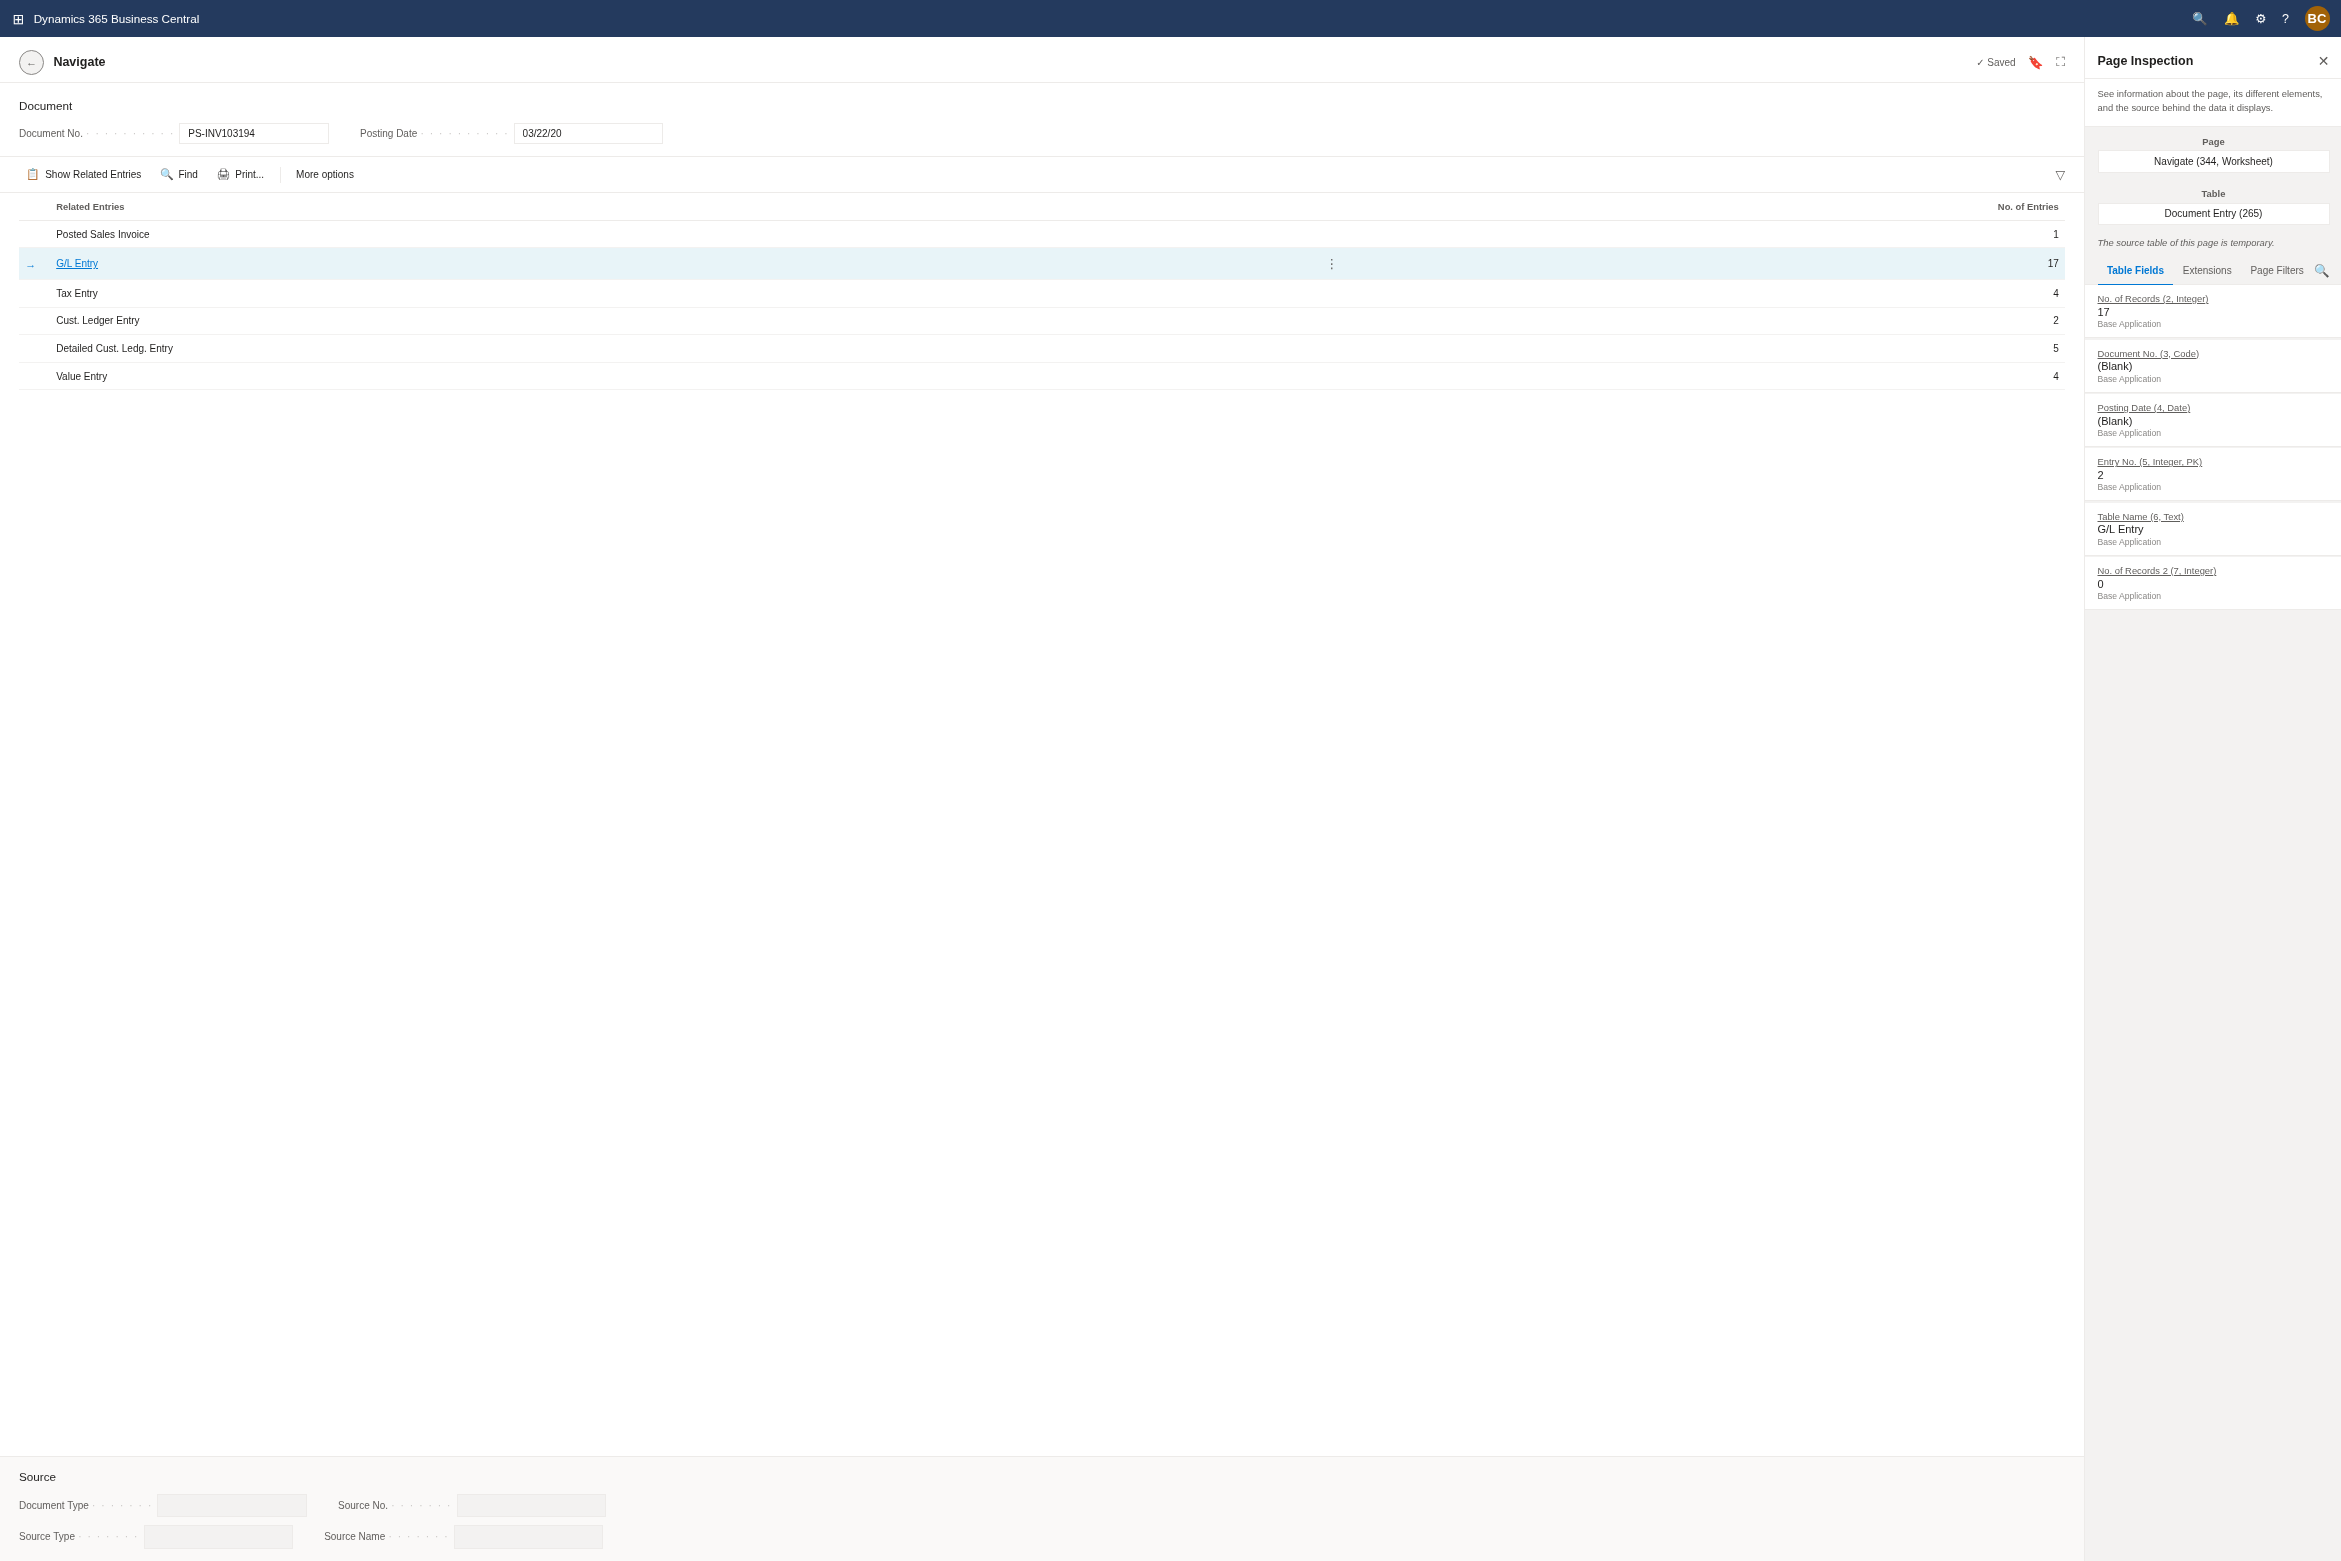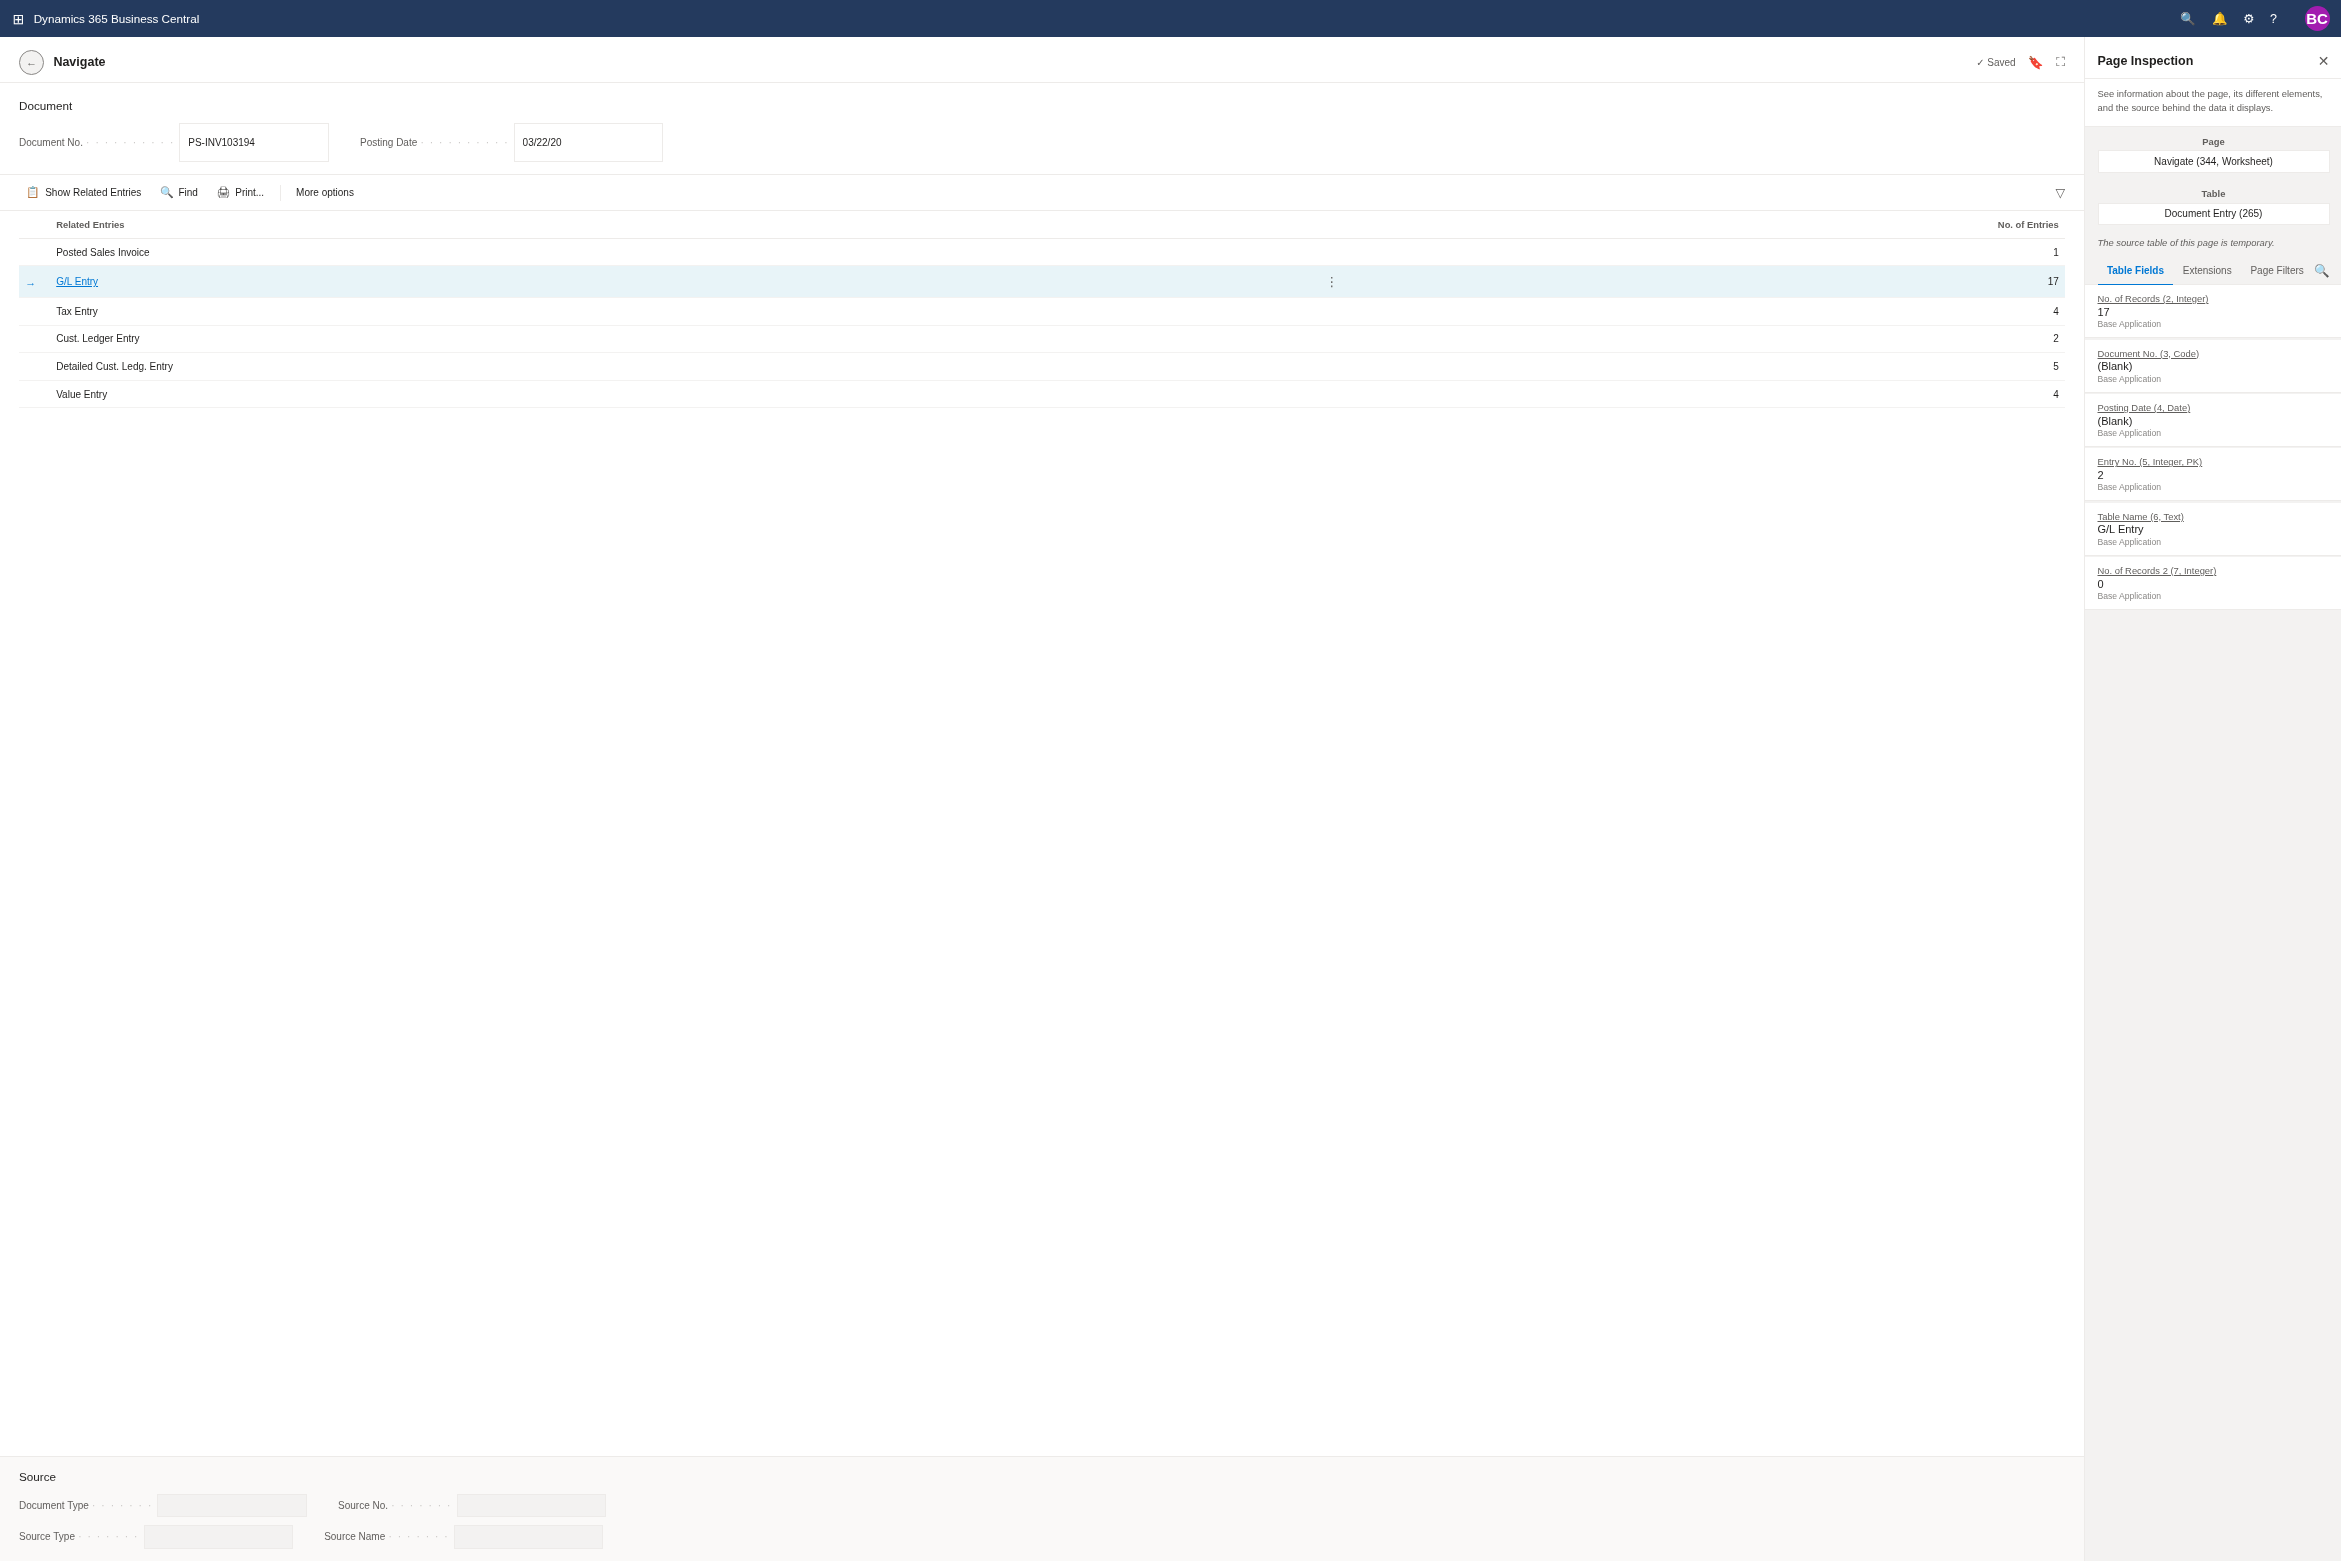--- a/index.html
+++ b/index.html
@@ -17,23 +17,23 @@
       padding: 0 12.5px;
       color: #fff;
       gap: 9.4px;
     }
     .top-nav .app-grid-icon { color: #fff; font-size: 14px; cursor: pointer; }
     .top-nav .app-title { font-size: 11.7px; font-weight: 400; color: #fff; flex: 1; }
     .top-nav .nav-icons { display: flex; align-items: center; gap: 15.6px; }
     .top-nav .nav-icon { color: #fff; font-size: 12.5px; cursor: pointer; }
     .top-nav .user-avatar {
       width: 25px; height: 25px; border-radius: 50%;
-      background: #a21caf; color: #fff;
+      background: #a16207; color: #fff;
       display: flex; align-items: center; justify-content: center;
-      font-size: 15px; font-weight: 600; cursor: pointer; margin-left: 12px;
+      font-size: 13px; font-weight: 600; cursor: pointer;
     }
 
     
     .main-layout { display: flex; height: calc(1561px - 37px); }
 
     
     .content-area {
       flex: 1;
       background: #fff;
       display: flex;
@@ -74,21 +74,21 @@
       display: flex; align-items: center; gap: 1.6px;
     }
     .field-dots { letter-spacing: 1.6px; color: #c8c6c4; margin: 0 1.6px; }
     .field-input {
       border: 0.8px solid #edebe9;
       padding: 3.9px 7.8px;
       font-size: 10px;
       color: #201f1e;
       background: #fff;
       min-width: 141px;
-      height: 39px;
+      height: 21px;
     }
 
     
     .toolbar {
       display: flex;
       align-items: center;
       padding: 6.2px 19px;
       border-bottom: 0.8px solid #edebe9;
       gap: 3.1px;
       background: #fff;

